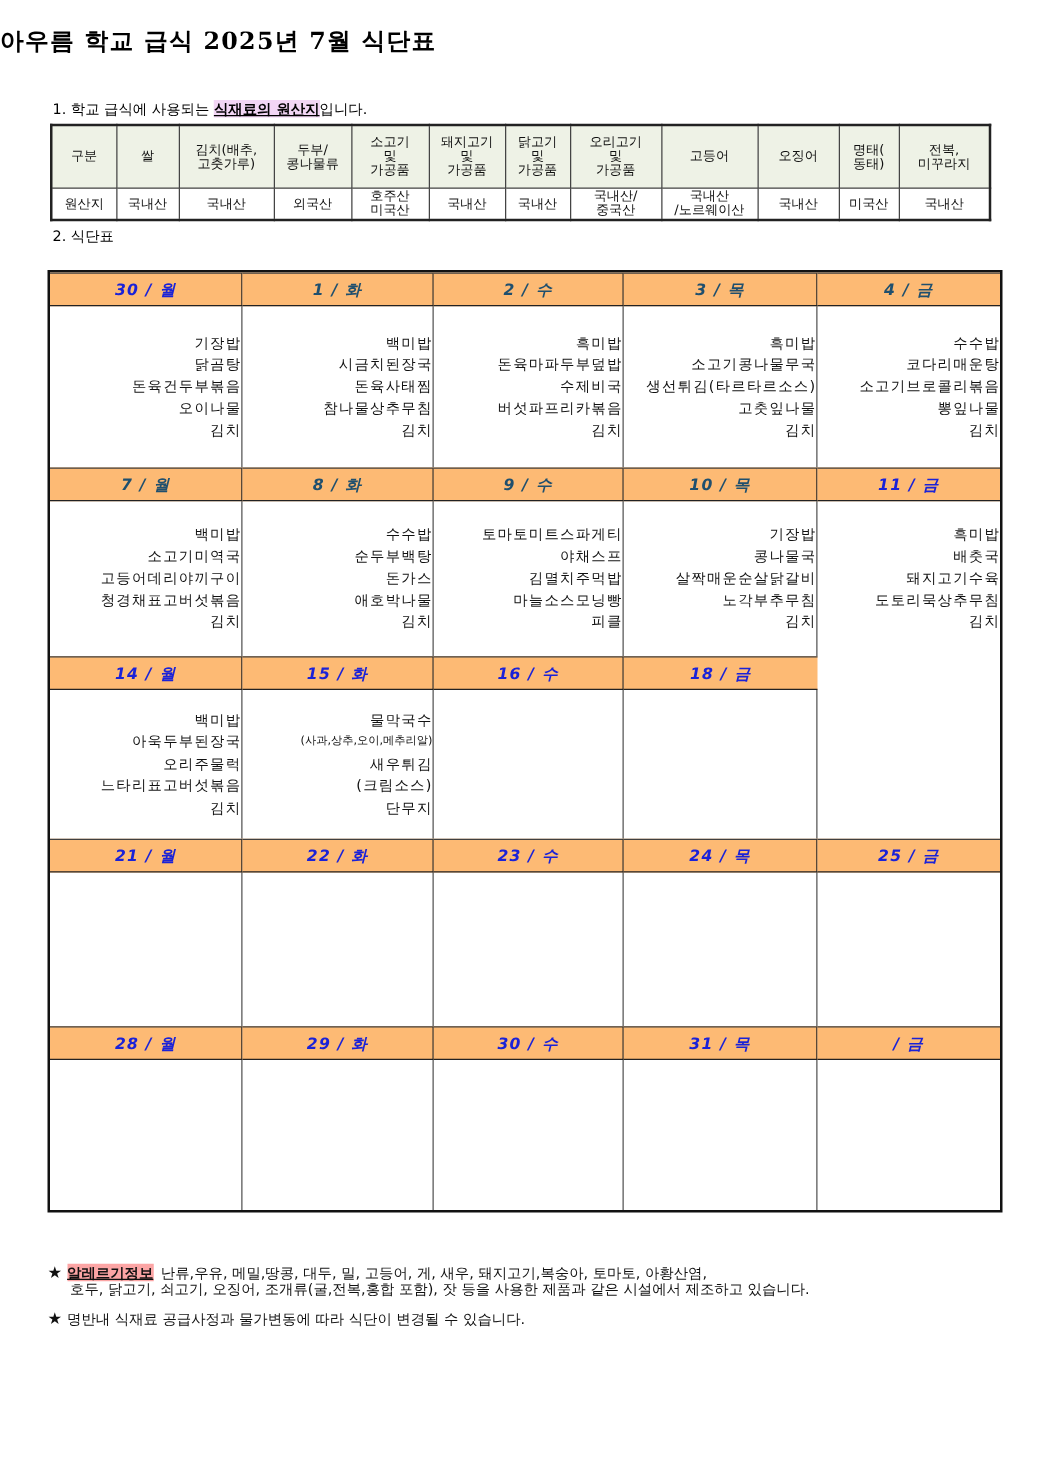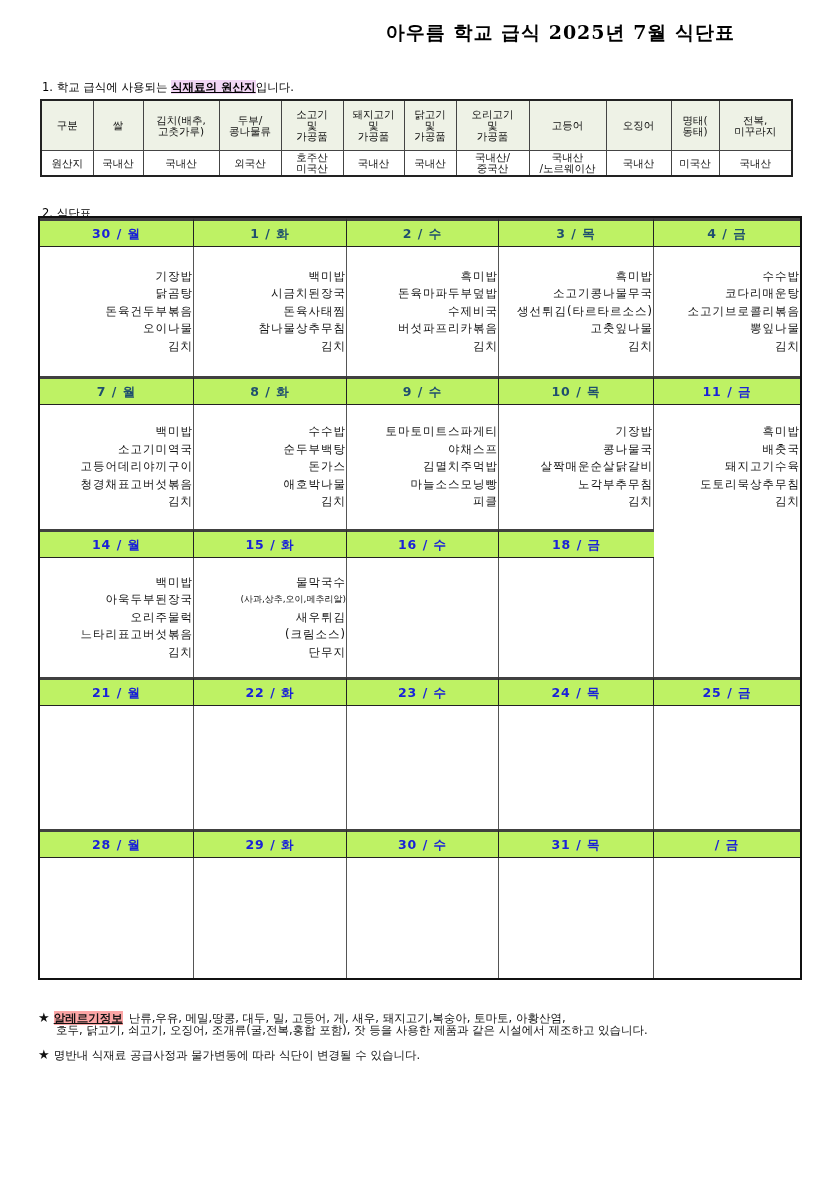--- a/index.html
+++ b/index.html
@@ -1,27 +1,27 @@
 <!DOCTYPE html>
 <html><head>
 <meta charset="utf-8">
 <style>
   html, body { margin: 0; padding: 0; background: #ffffff; }
   body {
     width: 835px; height: 1181px; position: relative; overflow: hidden;
     font-family: "DejaVu Sans", "Liberation Sans", sans-serif; color: #000;
   }
   .title {
-    position: absolute; left: 0; top: 20px; width: 735px; text-align: right;
+    position: absolute; left: 0; top: 20px; width: 735px; text-align: left;
     font-family: "DejaVu Serif", "Liberation Serif", serif;
     font-size: 19px; font-weight: bold; letter-spacing: 1px;
   }
   .sec-label { position: absolute; left: 42px; font-size: 11.5px; }
   .sec1 { top: 80px; }
-  .sec2 { top: 206px; text-align: center; }
+  .sec2 { top: 182px; text-align: center; }
   .hl {
     background: #f2d6f5; font-weight: bold; text-decoration: underline; margin-top: 39px;
   }
   
   table.origin {
     position: absolute; left: 40px; top: 99px; width: 751px;
     border-collapse: collapse; border: 2px solid #222; table-layout: fixed;
   }
   table.origin td {
     border: 1px solid #444; text-align: center; vertical-align: middle;
@@ -30,23 +30,23 @@
   table.origin tr.h td { height: 49px; background: #eef2e6; }
   table.origin tr.d td { height: 24px; background: #fff; margin-left: 25px; }
 
   
   .grid {
     position: absolute; left: 38px; top: 216px; width: 760px;
     border: 2px solid #111; border-bottom: 2px solid #111;
   }
   .week { display: grid; grid-template-columns: 154px 153px 152px 155px 146px; }
   .hdr {
-    background: #bef264; height: 25px; line-height: 25px; text-align: center;
+    background: #fdba74; height: 25px; line-height: 25px; text-align: center;
     font-size: 12.5px; font-weight: bold; border-right: 1px solid #222;
-    border-bottom: 1px solid #222; border-top: 3px solid #404040; letter-spacing: 1px;
+    border-bottom: 1px solid #222; border-top: 1px solid #404040; letter-spacing: 1px; font-style: italic;
   }
   .hdr:last-child, .cell:last-child { border-right: none; }
   .hdr.blue { color: #1a22d8; }
   .hdr.teal { color: #1f4f6e; }
   .cell {
     border-right: 1px solid #555; text-align: right; font-size: 11.5px;
     line-height: 17.5px; display: flex; flex-direction: column; justify-content: center;
     letter-spacing: 1px; color: #111;
   }
   .cell .small { font-size: 9px; letter-spacing: 0; }

